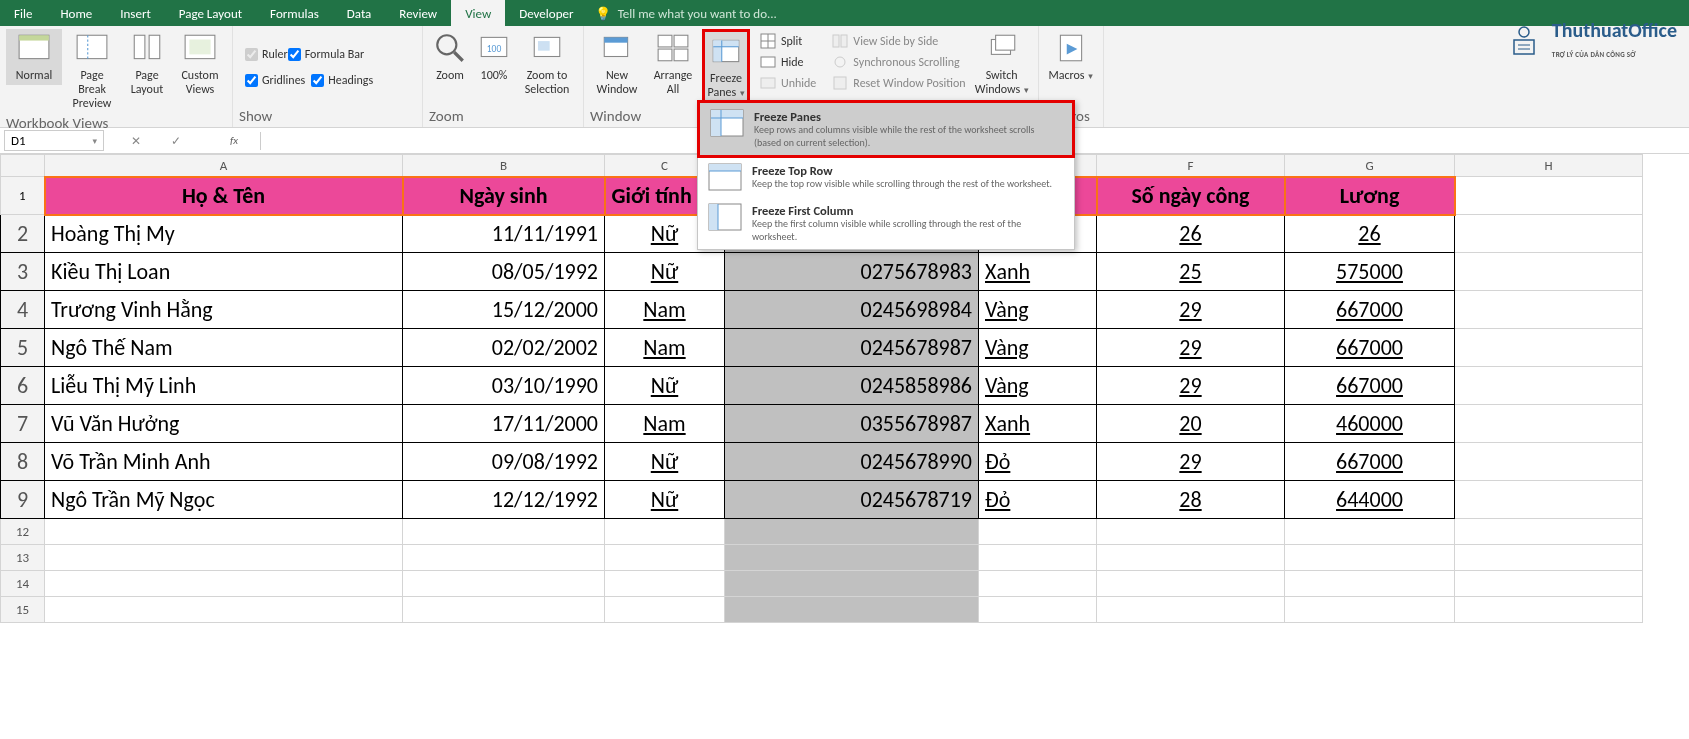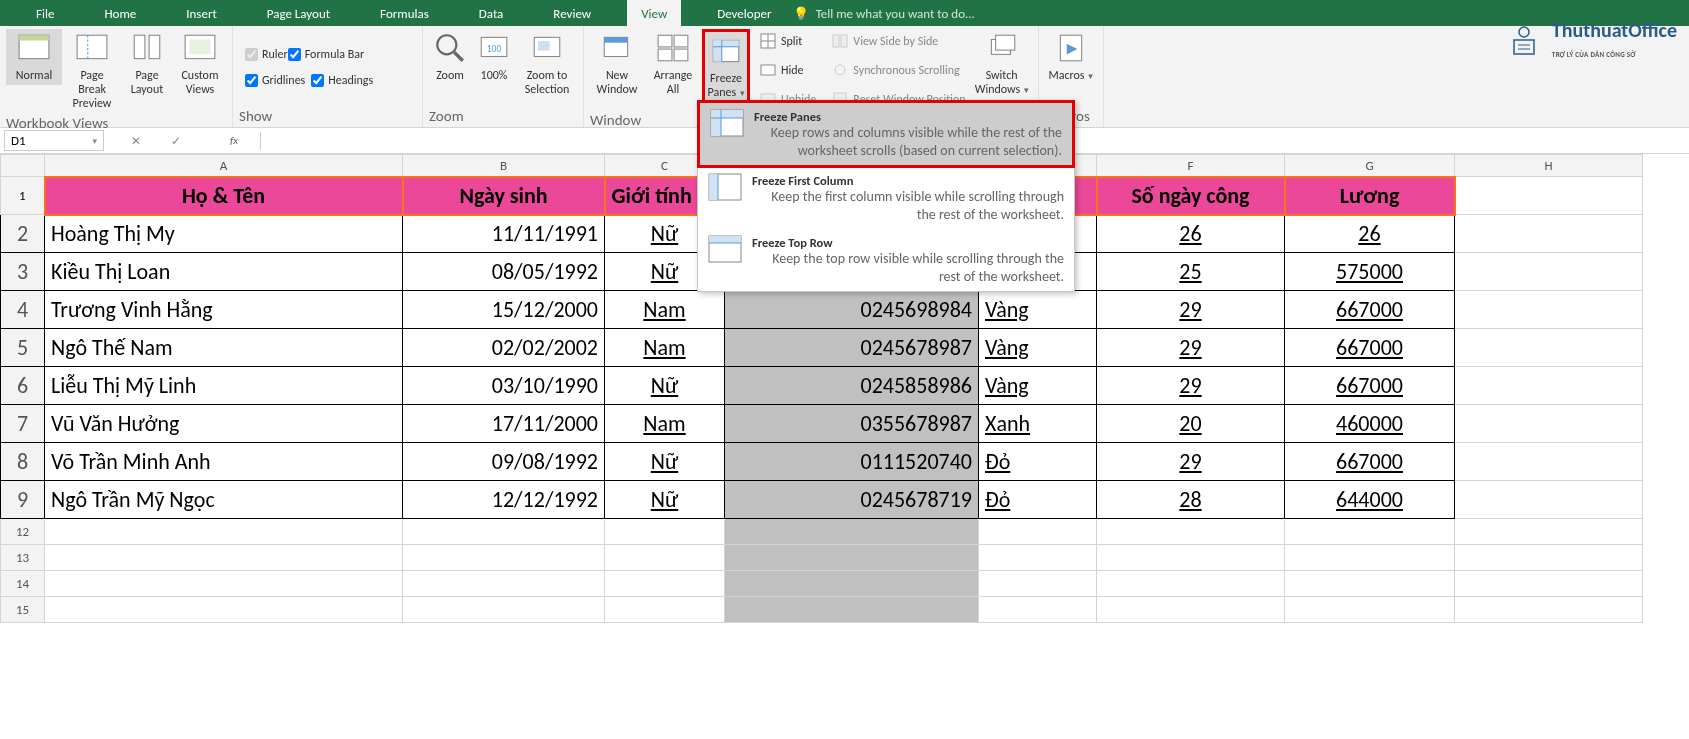--- a/index.html
+++ b/index.html
@@ -1,31 +1,31 @@
 <!DOCTYPE html>
 <html><head>
 <meta charset="utf-8">
 <style>
 * { box-sizing: border-box; margin: 0; padding: 0; font-family: "Segoe UI", Calibri, sans-serif; }
 body { background: #fff; width: 1689px; height: 739px; overflow: hidden; position: relative; }
 .tab-row { background: #217346; display: flex; align-items: center; height: 26px; }
-.tab-row .t { color: #fff; padding: 0 14px; font-size: 13px; height: 100%; display: flex; align-items: center; margin-left: 22px; }
+.tab-row .t { color: #fff; padding: 0 14px; font-size: 13px; height: 100%; display: flex; align-items: center; }
 .tab-row .t.active { background: #f3f3f3; color: #217346; }
 .tell { color: #cfe6d7; font-size: 13px; display: flex; align-items: center; gap: 6px; padding-left: 8px; }
 
 
 .ribbon { background: #f3f3f3; border-bottom: 1px solid #d4d4d4; height: 102px; display: flex; position: relative; }
 .group { border-right: 1px solid #e1e1e1; padding: 3px 6px 2px 6px; display: flex; flex-direction: column; justify-content: space-between; }
 .group-label { color: #666; font-size: 15px; padding-top: 2px; }
 .group-body { display: flex; align-items: flex-start; gap: 2px; flex: 1; }
 .big-btn { display: flex; flex-direction: column; align-items: center; justify-content: flex-end; width: 56px; padding: 2px 2px; font-size: 12px; color: #333; text-align: center; line-height: 1.15; gap: 2px; }
 .big-btn .ico { width: 34px; height: 34px; margin-bottom: 2px; }
 .chk { display: flex; align-items: center; gap: 4px; font-size: 12px; color: #333; height: 20px; }
 .chk input { width: 13px; height: 13px; }
-.wide-btn-stack { display: flex; flex-direction: column; gap: 9px; padding-top: 2px; }
+.wide-btn-stack { display: flex; flex-direction: column; gap: 1px; padding-top: 2px; }
 .wbtn { display: flex; align-items: center; gap: 5px; font-size: 12px; color: #888; height: 20px; padding: 0 4px; }
 .wbtn .sm-ico { width: 16px; height: 16px; }
 
 
 .freeze-btn { border: 3px solid #e40000; border-bottom: none; }
 .dropdown-arrow::after { content: "▾"; font-size: 9px; color: #666; margin-left: 1px; }
 
 
 .fbar { display: flex; align-items: center; height: 26px; border-bottom: 1px solid #d4d4d4; background: #fff; font-size: 13px; gap: 16px; }
 .namebox { width: 100px; border: 1px solid #ccc; margin: 2px 4px; height: 21px; display: flex; align-items: center; padding: 0 6px; justify-content: space-between; }
@@ -51,21 +51,21 @@
 .empty-row td { height: 26px; border: 1px solid #d4d4d4; }
 .selcol { background: #c0c0c0; }
 
 
 .menu { position: absolute; top: 100px; left: 697px; width: 378px; background: #fff; border: 1px solid #c6c6c6; box-shadow: 2px 2px 6px rgba(0,0,0,0.25); z-index: 50; font-size: 12px; }
 .menu-item { display: flex; padding: 6px 10px; gap: 10px; }
 .menu-item.hl { background: #cdcdcd; border: 3px solid #e40000; margin: -1px; position: relative; }
 .menu-item .mi-ico { width: 34px; height: 28px; flex-shrink: 0; }
 .menu-item .mi-txt { flex: 1; }
 .menu-item .mi-title { font-weight: bold; color: #333; font-size: 12.5px; }
-.menu-item .mi-desc { color: #666; font-size: 14px; line-height: 1.25; text-align: right; }
+.menu-item .mi-desc { color: #666; font-size: 10px; line-height: 1.25; }
 
 
 .watermark { position: absolute; top: 18px; right: 12px; display: flex; align-items: center; gap: 8px; color: #2a5c8a; font-weight: bold; }
 .watermark .logo { width: 40px; height: 40px; }
 .watermark .txt1 { font-size: 20px; display: block; }
 .watermark .txt2 { font-size: 7px; color: #555; letter-spacing: 0.3px; }
 </style>
 </head>
 <body>
 
@@ -383,21 +383,21 @@
     <td class="ctr" style="text-align:left;padding-left:6px">Xanh</td>
     <td class="ctr">20</td>
     <td class="ctr">460000</td>
     <td style="border:1px solid #d4d4d4"></td>
         </tr>
         <tr class="data-row">
     <td class="rowhdr">8</td>
     <td class="name">Võ Trần Minh Anh</td>
     <td class="date">09/08/1992</td>
     <td class="ctr">Nữ</td>
-    <td class="num selcol">0111520740</td>
+    <td class="num selcol">0245678990</td>
     <td class="ctr" style="text-align:left;padding-left:6px">Đỏ</td>
     <td class="ctr">29</td>
     <td class="ctr">667000</td>
     <td style="border:1px solid #d4d4d4"></td>
         </tr>
         <tr class="data-row">
     <td class="rowhdr">9</td>
     <td class="name">Ngô Trần Mỹ Ngọc</td>
     <td class="date">12/12/1992</td>
     <td class="ctr">Nữ</td>
@@ -467,37 +467,37 @@
         <line x1="1" y1="9" x2="33" y2="9" stroke="#5b9bd5"></line>
       </svg>
     <div class="mi-txt">
       <div class="mi-title">Freeze Panes</div>
       <div class="mi-desc">Keep rows and columns visible while the rest of the worksheet scrolls (based on current selection).</div>
     </div>
   </div>
   <div class="menu-item">
     <svg class="mi-ico" viewBox="0 0 34 28">
         <rect x="1" y="1" width="32" height="26" fill="#fff" stroke="#888"></rect>
+        <rect x="1" y="1" width="32" height="7" fill="#cfe2f3"></rect>
+        <line x1="1" y1="8" x2="33" y2="8" stroke="#5b9bd5"></line>
+      </svg>
+    <div class="mi-txt">
+      <div class="mi-title">Freeze Top Row</div>
+      <div class="mi-desc">Keep the top row visible while scrolling through the rest of the worksheet.</div>
+    </div>
+  </div>
+  <div class="menu-item">
+    <svg class="mi-ico" viewBox="0 0 34 28">
+        <rect x="1" y="1" width="32" height="26" fill="#fff" stroke="#888"></rect>
         <rect x="1" y="1" width="9" height="26" fill="#cfe2f3"></rect>
         <line x1="10" y1="1" x2="10" y2="27" stroke="#5b9bd5"></line>
       </svg>
     <div class="mi-txt">
       <div class="mi-title">Freeze First Column</div>
       <div class="mi-desc">Keep the first column visible while scrolling through the rest of the worksheet.</div>
-    </div>
-  </div>
-  <div class="menu-item">
-    <svg class="mi-ico" viewBox="0 0 34 28">
-        <rect x="1" y="1" width="32" height="26" fill="#fff" stroke="#888"></rect>
-        <rect x="1" y="1" width="32" height="7" fill="#cfe2f3"></rect>
-        <line x1="1" y1="8" x2="33" y2="8" stroke="#5b9bd5"></line>
-      </svg>
-    <div class="mi-txt">
-      <div class="mi-title">Freeze Top Row</div>
-      <div class="mi-desc">Keep the top row visible while scrolling through the rest of the worksheet.</div>
     </div>
   </div>
 </div>
 
 <div class="watermark">
   <svg class="logo" viewBox="0 0 40 40">
       <circle cx="20" cy="12" r="5" fill="none" stroke="#2a5c8a" stroke-width="1.5"></circle>
       <rect x="10" y="20" width="20" height="14" fill="none" stroke="#2a5c8a" stroke-width="1.5"></rect>
       <line x1="14" y1="25" x2="26" y2="25" stroke="#2a5c8a"></line>
       <line x1="14" y1="29" x2="26" y2="29" stroke="#2a5c8a"></line>

